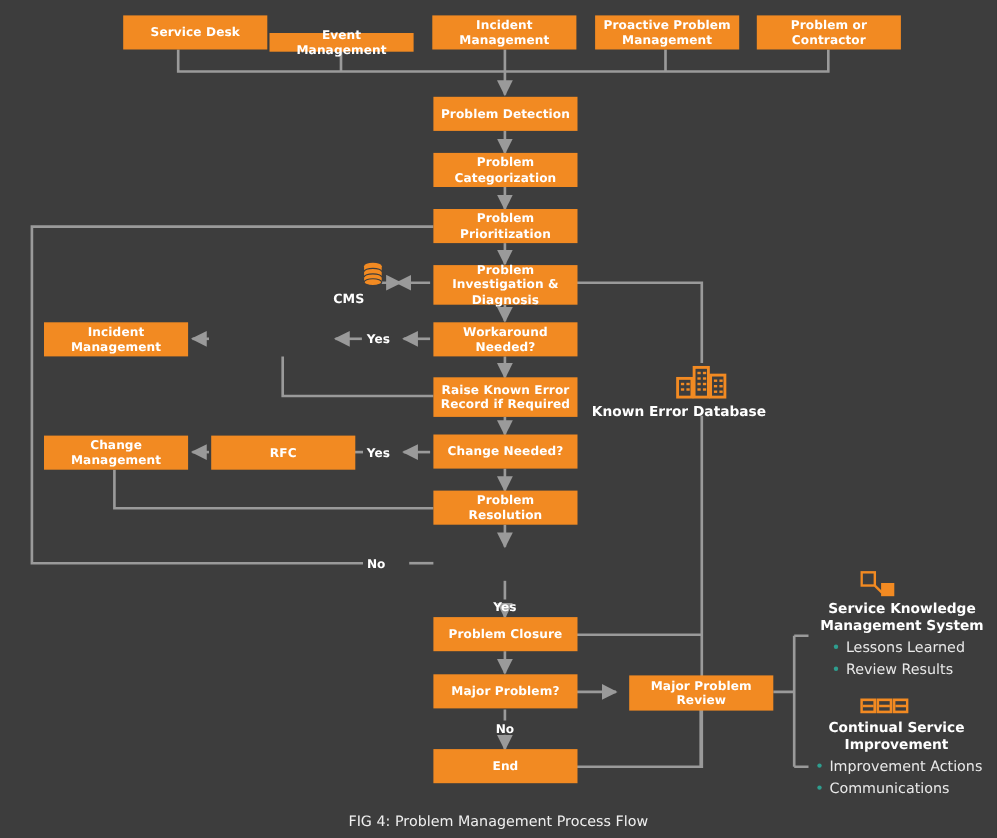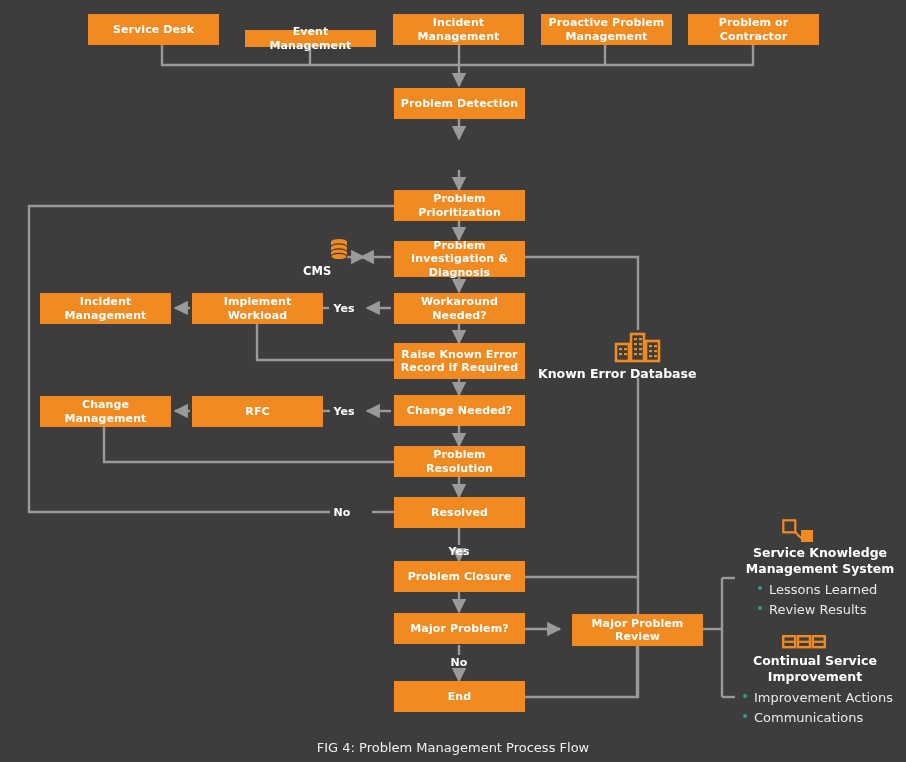--- a/index.html
+++ b/index.html
@@ -108,40 +108,39 @@
 
       <path d="M637,645 L637,697"></path>
 
       <path d="M703,629 L722,629"></path>
       <path d="M722,578 L722,697"></path>
       <path d="M722,578 L735,578"></path>
       <path d="M722,697 L735,697"></path>
     </g>
   </svg>
 
-  <div class="node" style="left:88px;top:14px;width:131px;height:31px;">Service Desk</div>
+  <div class="node" style="left:112px;top:14px;width:131px;height:31px;">Service Desk</div>
   <div class="node" style="left:245px;top:30px;width:131px;height:17px;">Event Management</div>
   <div class="node" style="left:393px;top:14px;width:131px;height:31px;">Incident Management</div>
   <div class="node" style="left:541px;top:14px;width:131px;height:31px;">Proactive Problem Management</div>
   <div class="node" style="left:688px;top:14px;width:131px;height:31px;">Problem or Contractor</div>
 
   <div class="node" style="left:394px;top:88px;width:131px;height:31px;">Problem Detection</div>
+  <div class="node" style="left:394px;top:139px;width:131px;height:31px;">Problem Categorization</div>
   <div class="node" style="left:394px;top:190px;width:131px;height:31px;">Problem Prioritization</div>
   <div class="node" style="left:394px;top:241px;width:131px;height:36px;">Problem Investigation &amp; Diagnosis</div>
   <div class="node" style="left:394px;top:293px;width:131px;height:31px;">Workaround Needed?</div>
   <div class="node" style="left:394px;top:343px;width:131px;height:36px;">Raise Known Error Record if Required</div>
   <div class="node" style="left:394px;top:395px;width:131px;height:31px;">Change Needed?</div>
   <div class="node" style="left:394px;top:446px;width:131px;height:31px;">Problem Resolution</div>
-  <div class="node" style="left:394px;top:497px;width:131px;height:31px;">Resolved</div>
   <div class="node" style="left:394px;top:561px;width:131px;height:31px;">Problem Closure</div>
   <div class="node" style="left:394px;top:613px;width:131px;height:31px;">Major Problem?</div>
   <div class="node" style="left:394px;top:681px;width:131px;height:31px;">End</div>
 
   <div class="node" style="left:40px;top:293px;width:131px;height:31px;">Incident Management</div>
-  <div class="node" style="left:192px;top:293px;width:131px;height:31px;">Implement Workload</div>
   <div class="node" style="left:40px;top:396px;width:131px;height:31px;">Change Management</div>
   <div class="node" style="left:192px;top:396px;width:131px;height:31px;">RFC</div>
   <div class="node" style="left:572px;top:614px;width:131px;height:32px;">Major Problem Review</div>
 
   <div class="lbl" style="left:326px;top:298px;width:36px;height:20px;">Yes</div>
   <div class="lbl" style="left:326px;top:401px;width:36px;height:20px;">Yes</div>
   <div class="lbl" style="left:324px;top:502px;width:36px;height:20px;">No</div>
   <div class="lbl" style="left:441px;top:543px;width:36px;height:16px;">Yes</div>
   <div class="lbl" style="left:441px;top:654px;width:36px;height:16px;">No</div>
 

